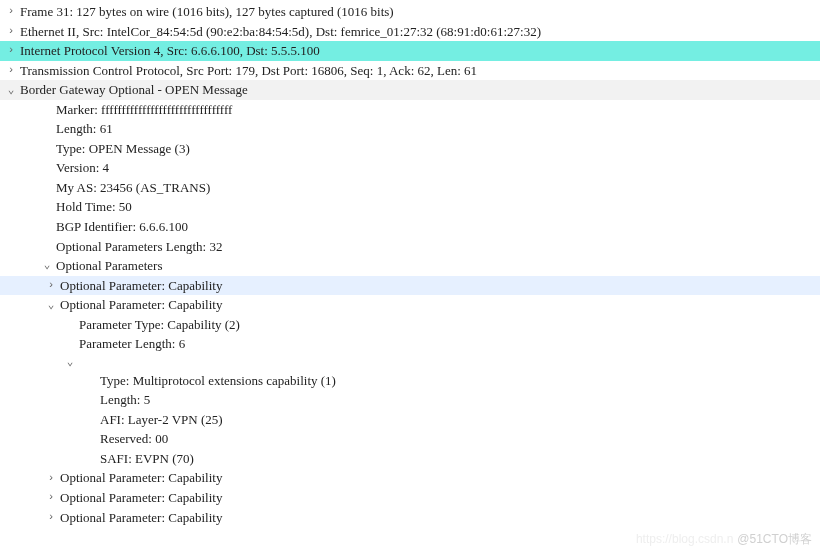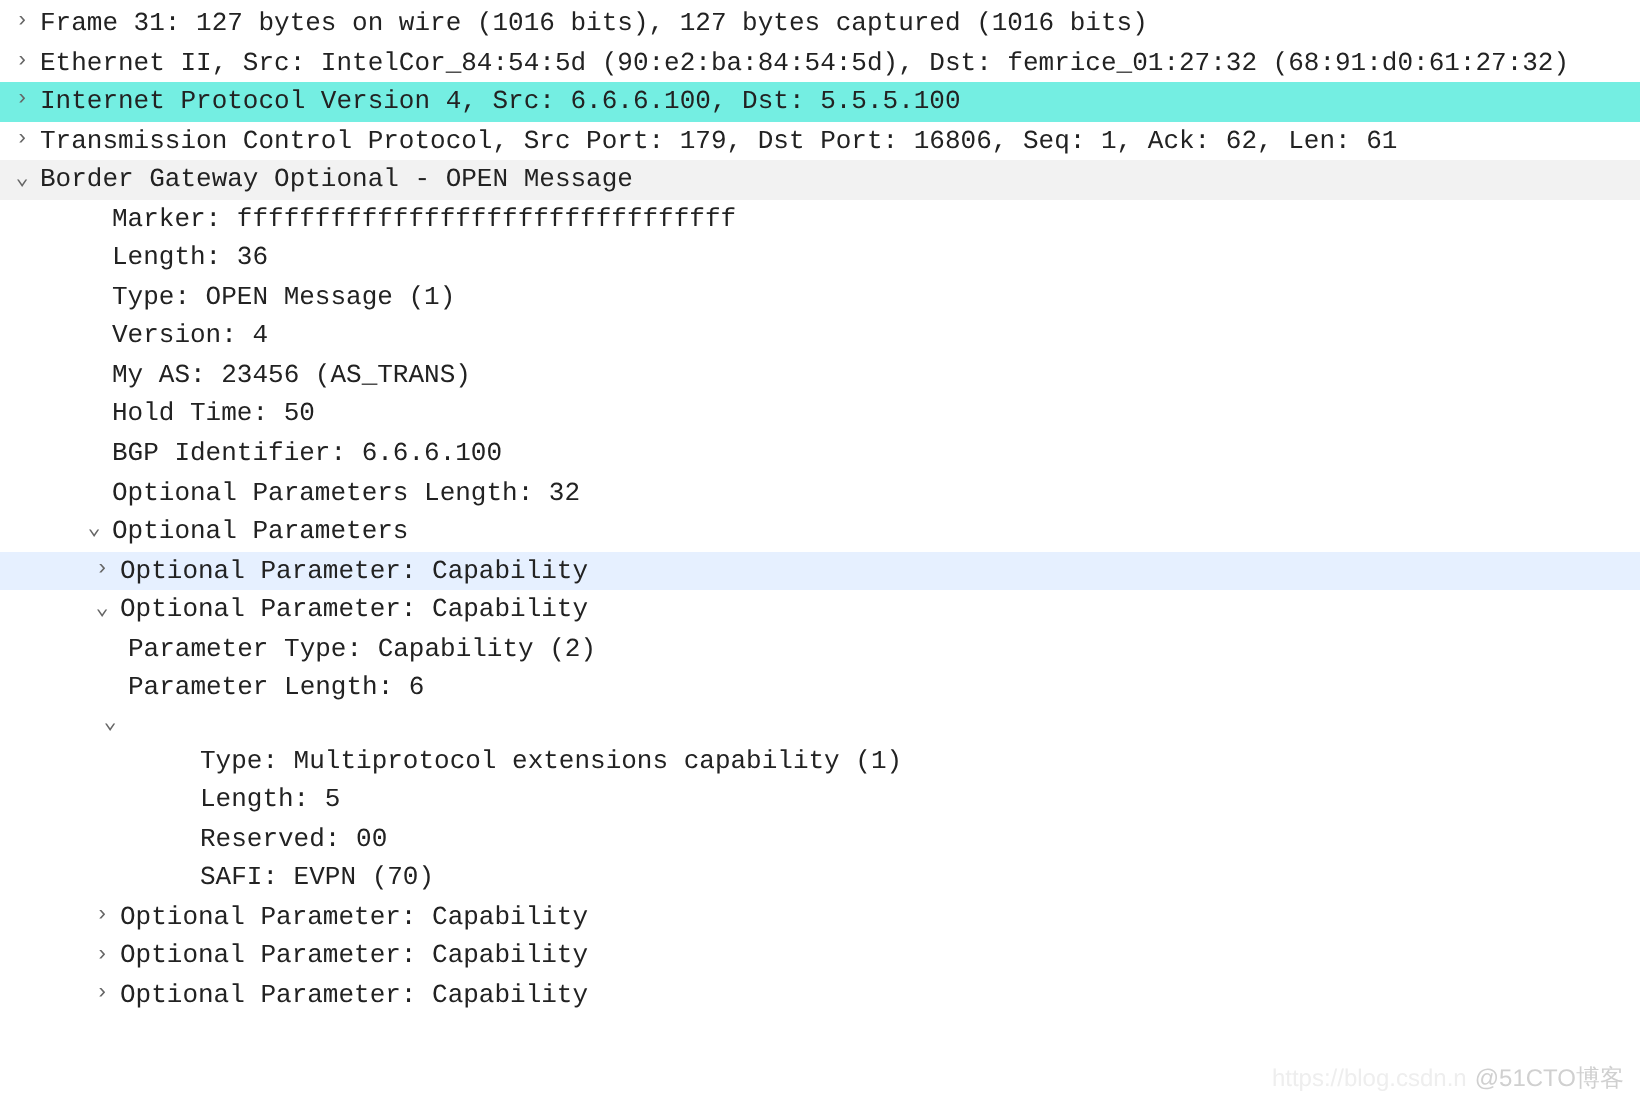--- a/index.html
+++ b/index.html
@@ -14,32 +14,32 @@
     }
     .row {
       display: flex;
       align-items: center;
       padding: 1px 0;
       white-space: nowrap;
     }
     .indent-0 { padding-left: 4px; }
     .indent-1 { padding-left: 40px; }
     .indent-2 { padding-left: 44px; }
-    .indent-3 { padding-left: 48px; }
+    .indent-3 { padding-left: 63px; }
     .indent-4 { padding-left: 84px; align-items: flex-end; }
     .toggle {
       width: 14px;
       text-align: center;
       color: #666;
       font-size: 11px;
       flex-shrink: 0;
       margin-right: 2px;
     }
     .toggle.none { color: transparent; }
-    .label { flex-shrink: 0; }
+    .label { flex-shrink: 0; font-family: Liberation Serif, serif; }
     .row.hdr-gray { background: #f2f2f2; }
     .row.sel-teal { background: #74eee2; }
     .row.sel-blue { background: #e6f0ff; }
     .watermark {
       position: fixed;
       right: 8px;
       bottom: 6px;
       font-size: 12px;
       color: #d0d0d0;
       font-family: Arial, sans-serif;
@@ -69,25 +69,25 @@
     <div class="row indent-0 hdr-gray">
       <span class="toggle">⌄</span>
       <span class="label">Border Gateway Optional - OPEN Message</span>
     </div>
     <div class="row indent-1">
       <span class="toggle none">•</span>
       <span class="label">Marker: ffffffffffffffffffffffffffffffff</span>
     </div>
     <div class="row indent-1">
       <span class="toggle none">•</span>
-      <span class="label">Length: 36</span>
+      <span class="label">Length: 61</span>
     </div>
     <div class="row indent-1">
       <span class="toggle none">•</span>
-      <span class="label">Type: OPEN Message (1)</span>
+      <span class="label">Type: OPEN Message (3)</span>
     </div>
     <div class="row indent-1">
       <span class="toggle none">•</span>
       <span class="label">Version: 4</span>
     </div>
     <div class="row indent-1">
       <span class="toggle none">•</span>
       <span class="label">My AS: 23456 (AS_TRANS)</span>
     </div>
     <div class="row indent-1">
@@ -128,20 +128,24 @@
     <div class="row indent-4">
       <span class="toggle none">•</span>
       <span class="label">Type: Multiprotocol extensions capability (1)</span>
     </div>
     <div class="row indent-4">
       <span class="toggle none">•</span>
       <span class="label">Length: 5</span>
     </div>
     <div class="row indent-4">
       <span class="toggle none">•</span>
+      <span class="label">AFI: Layer-2 VPN (25)</span>
+    </div>
+    <div class="row indent-4">
+      <span class="toggle none">•</span>
       <span class="label">Reserved: 00</span>
     </div>
     <div class="row indent-4">
       <span class="toggle none">•</span>
       <span class="label">SAFI: EVPN (70)</span>
     </div>
     <div class="row indent-2">
       <span class="toggle">›</span>
       <span class="label">Optional Parameter: Capability</span>
     </div>

